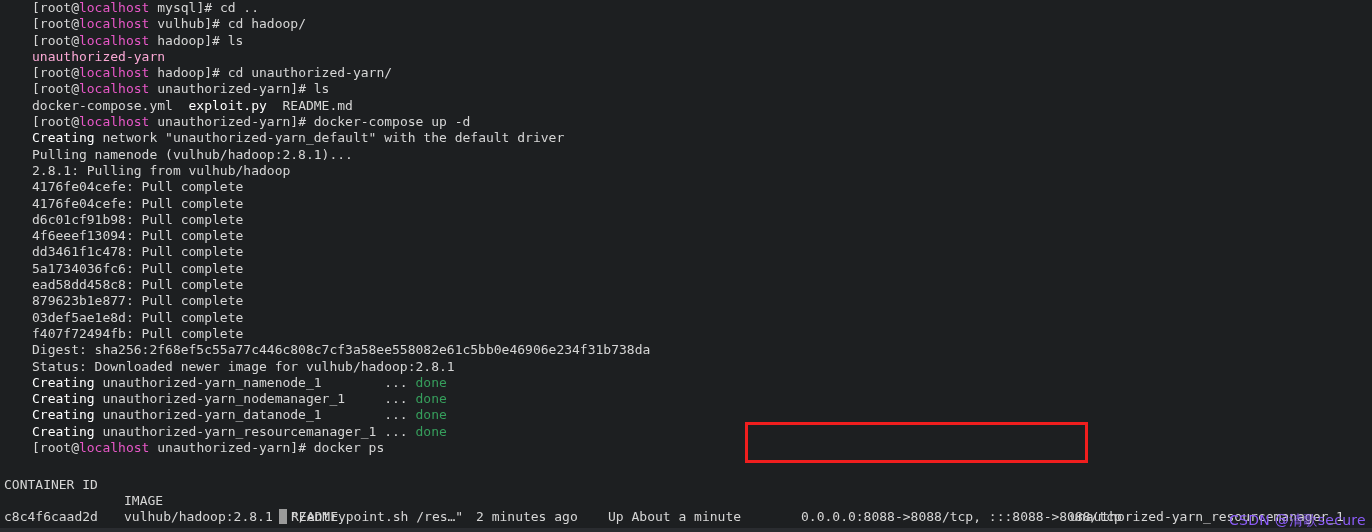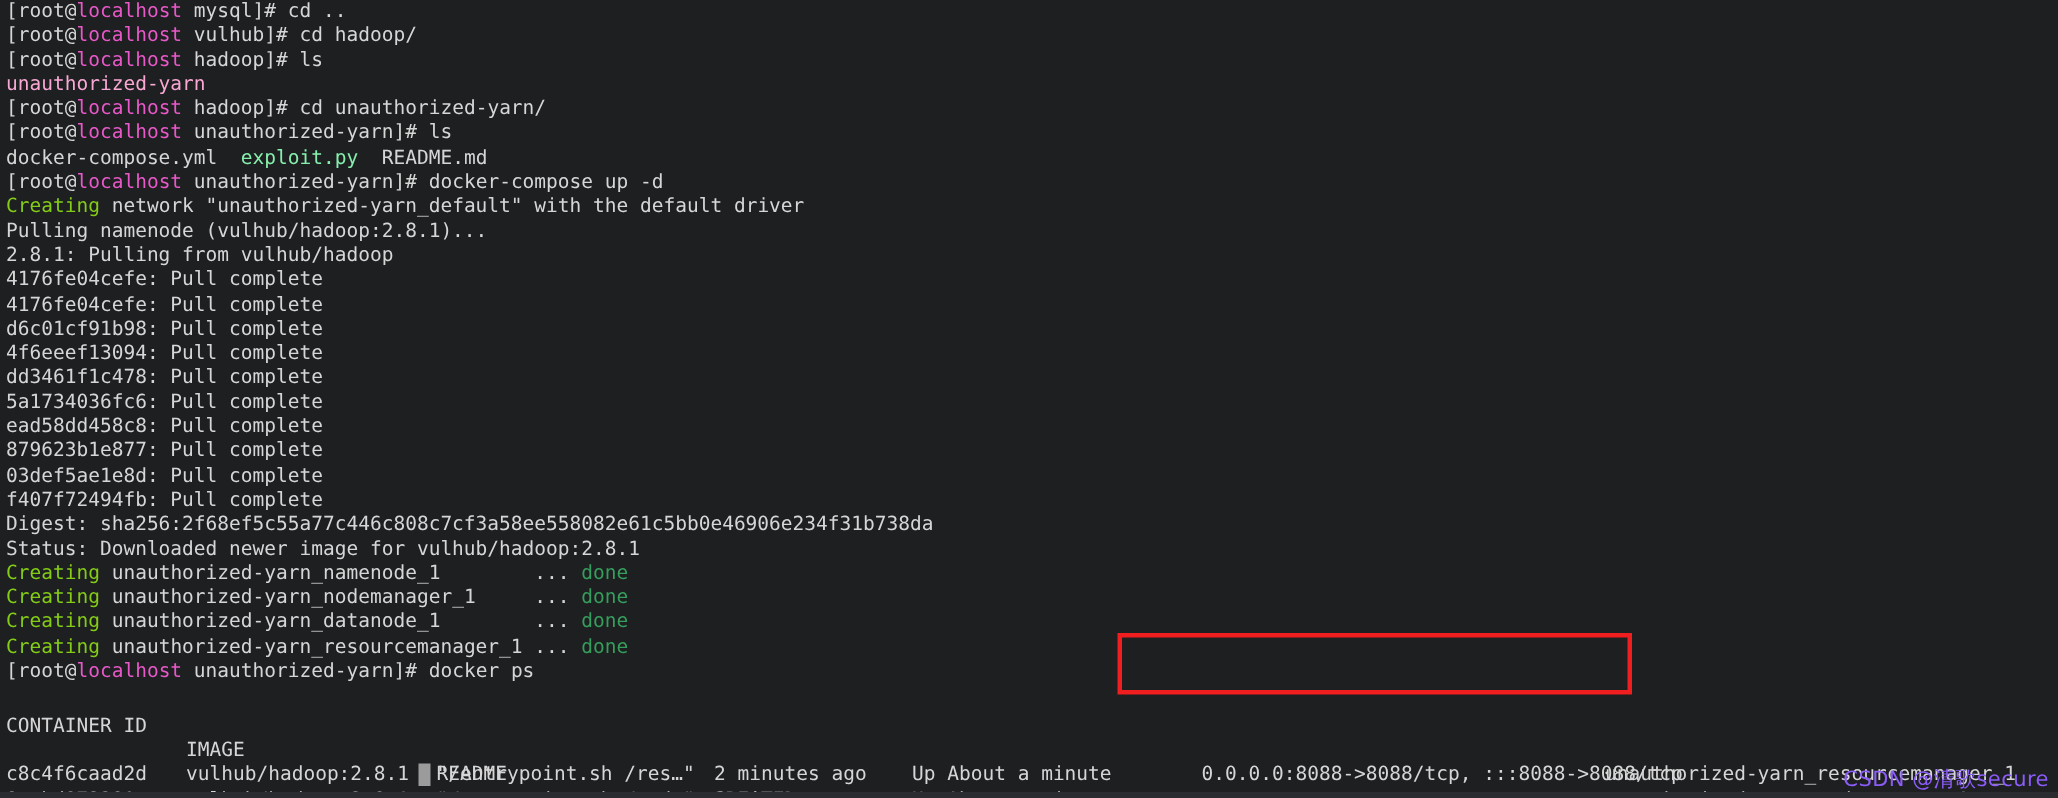--- a/index.html
+++ b/index.html
@@ -21,26 +21,27 @@
   }
   #term {
     position: absolute;
     left: 4px;
     top: 0px;
     white-space: pre;
   }
   .line {
     height: 16.3px;
     white-space: pre;
+    margin-left: 28px;
   }
   .w  { color: #d6d6d6; }
   .host { color: #e858c8; }
   .dir  { color: #f9a8d4; }
-  .exe  { color: #86efac; }
-  .cyan { color: #84cc16; }
+  .exe  { color: #ffffff; }
+  .cyan { color: #ffffff; }
   .green{ color: #369e5c; text-align: center; }
 
   
   .tbl {
     position: absolute;
     left: 4px;
     top: 428px;
     white-space: pre;
   }
   .trow { height: 16.3px; position: relative; }

